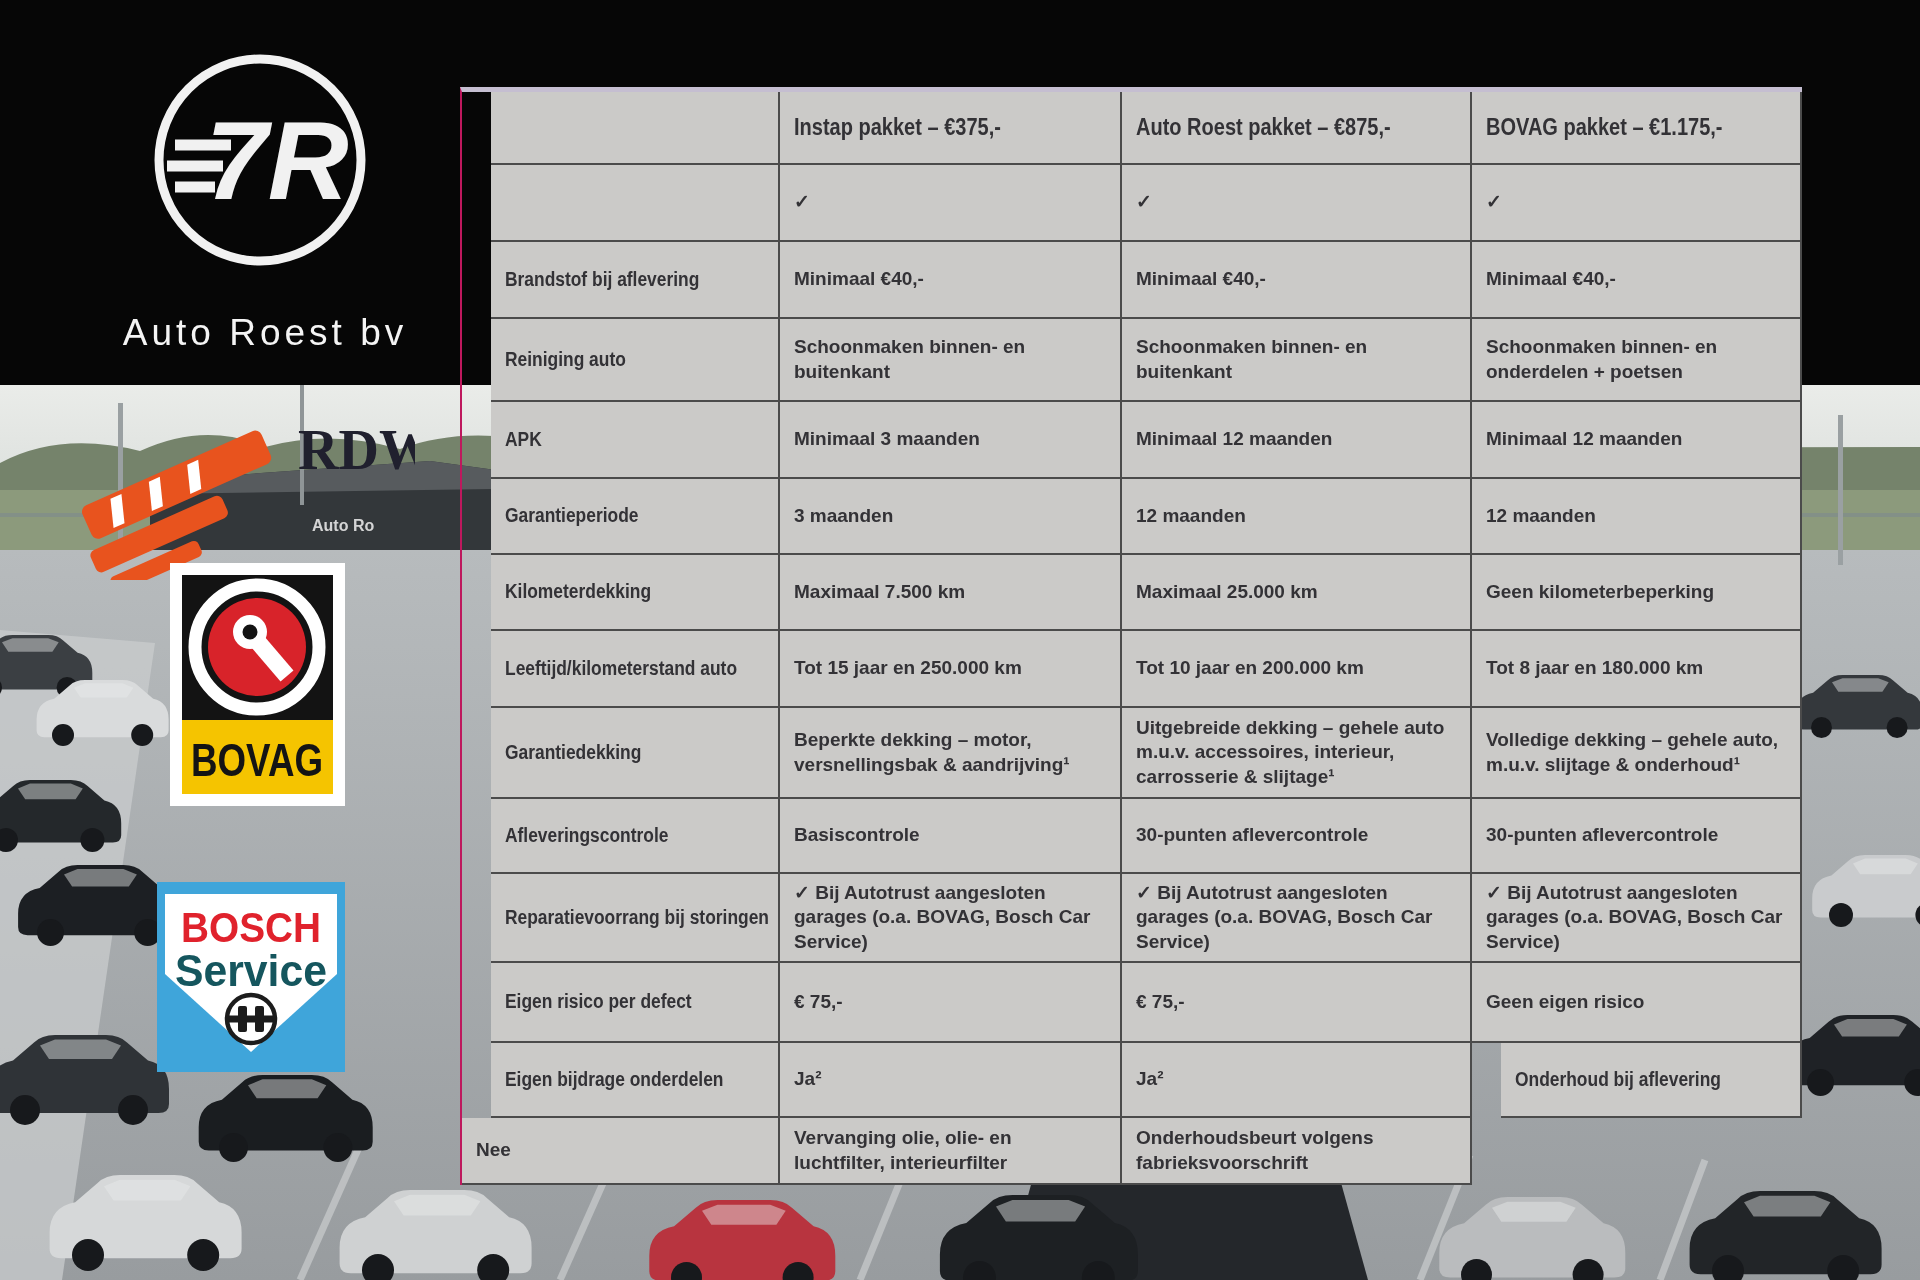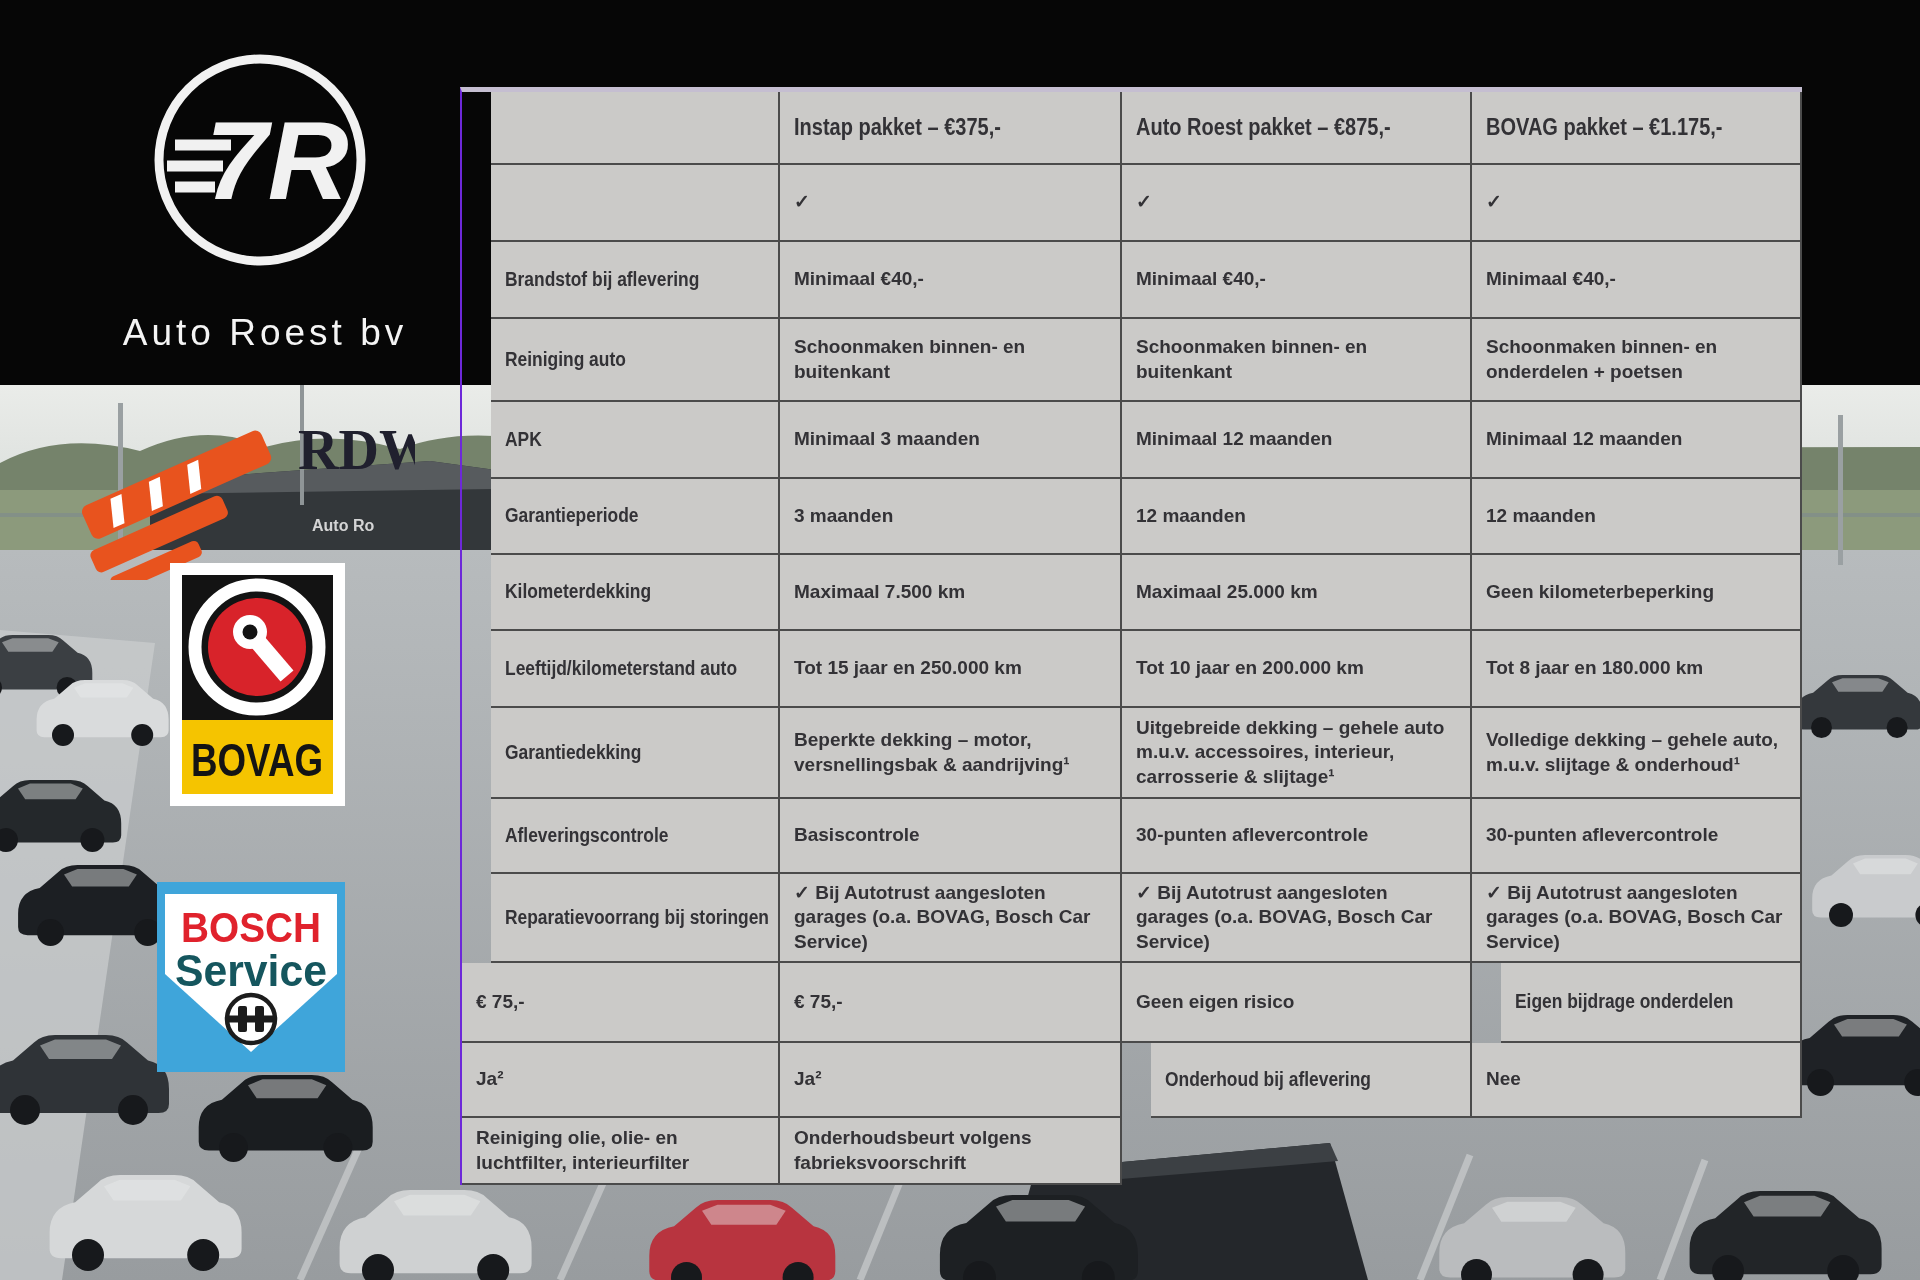--- a/index.html
+++ b/index.html
@@ -10,21 +10,21 @@
   .brand-logo{position:absolute;left:135px;top:35px;width:250px;height:250px;z-index:2;}
   .brand-name{position:absolute;left:85px;top:312px;width:360px;z-index:2;text-align:center;
               color:#f4f4f4;font-size:37px;font-weight:normal;letter-spacing:4px;}
   .rdw-logo{position:absolute;left:70px;top:405px;width:345px;height:175px;z-index:2;}
   .bovag-logo{position:absolute;left:170px;top:563px;width:175px;height:243px;z-index:2;}
   .bosch-logo{position:absolute;left:157px;top:882px;width:188px;height:190px;z-index:2;}
 
   .ptable{position:absolute;left:460px;top:87px;z-index:3;display:grid;
           grid-template-columns:318px 342px 350px 330px;
           grid-template-rows:73px 77px 77px 83px 77px 76px 76px 77px 91px 75px 89px 80px 75px 67px;
-          border-left:2px solid #6d28d9;border-top:5px solid #c5bed1;}
+          border-left:2px solid #be185d;border-top:5px solid #c5bed1;}
   .cell{box-sizing:border-box;background:#cbcac8;border-right:2px solid #4b4b4b;border-bottom:2px solid #4b4b4b;
         display:flex;align-items:center;padding:6px 14px;color:#333236;font-weight:bold;font-size:19px;
         line-height:1.28;overflow:hidden;}
   .cell.hdr{font-size:23px;}
   .cell.lab{font-size:20px;margin-left:29px;}
   .squeeze{white-space:nowrap;display:inline-block;transform:scaleX(.87);transform-origin:left center;}
 </style>
 </head>
 <body>
 
@@ -229,31 +229,34 @@
     <div class="cell">30-punten aflevercontrole</div>
     <div class="cell">30-punten aflevercontrole</div>
 
     <div class="cell lab">
         <span class="squeeze">Reparatievoorrang bij storingen</span>
       </div>
     <div class="cell">✓ Bij Autotrust aangesloten garages (o.a. BOVAG, Bosch Car Service)</div>
     <div class="cell">✓ Bij Autotrust aangesloten garages (o.a. BOVAG, Bosch Car Service)</div>
     <div class="cell">✓ Bij Autotrust aangesloten garages (o.a. BOVAG, Bosch Car Service)</div>
 
+    <div class="cell lab">
+        <span class="squeeze">Eigen risico per defect</span>
+      </div>
     <div class="cell">€ 75,-</div>
     <div class="cell">€ 75,-</div>
     <div class="cell">Geen eigen risico</div>
 
     <div class="cell lab">
         <span class="squeeze">Eigen bijdrage onderdelen</span>
       </div>
     <div class="cell">Ja²</div>
     <div class="cell">Ja²</div>
 
     <div class="cell lab">
         <span class="squeeze">Onderhoud bij aflevering</span>
       </div>
     <div class="cell">Nee</div>
-    <div class="cell">Reiniging olie, olie- en luchtfilter, interieurfilter</div>
+    <div class="cell">Vervanging olie, olie- en luchtfilter, interieurfilter</div>
     <div class="cell">Onderhoudsbeurt volgens fabrieksvoorschrift</div>
   </div>
 
 </div>
 
 </body></html>

